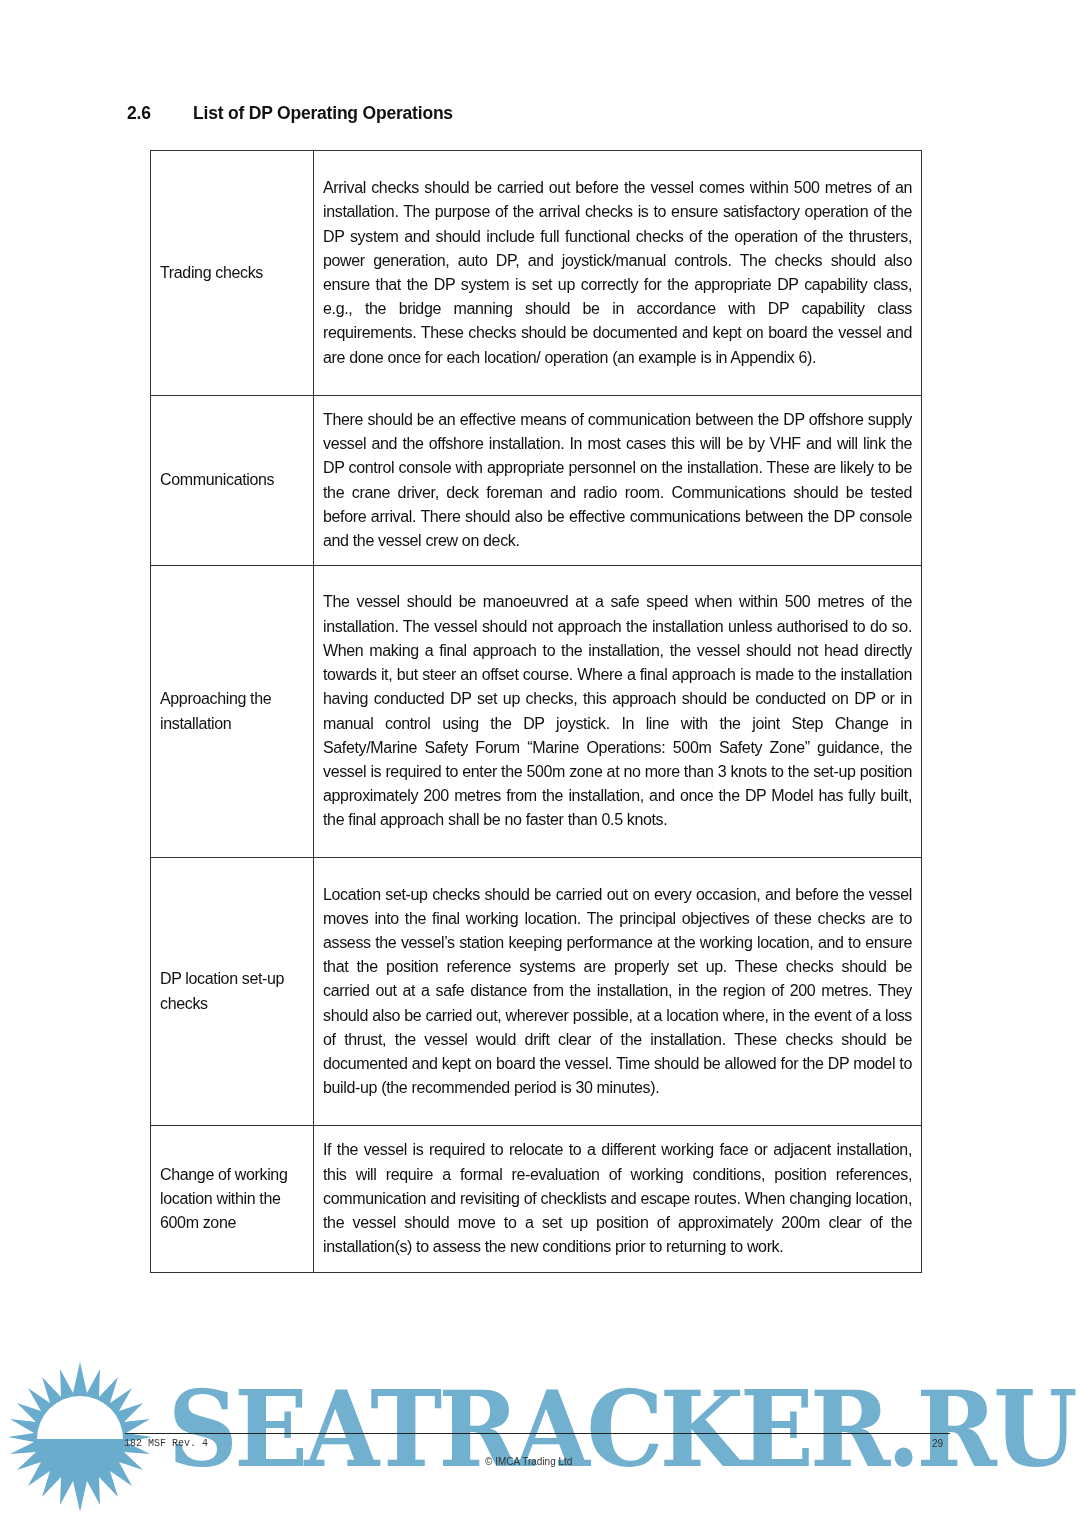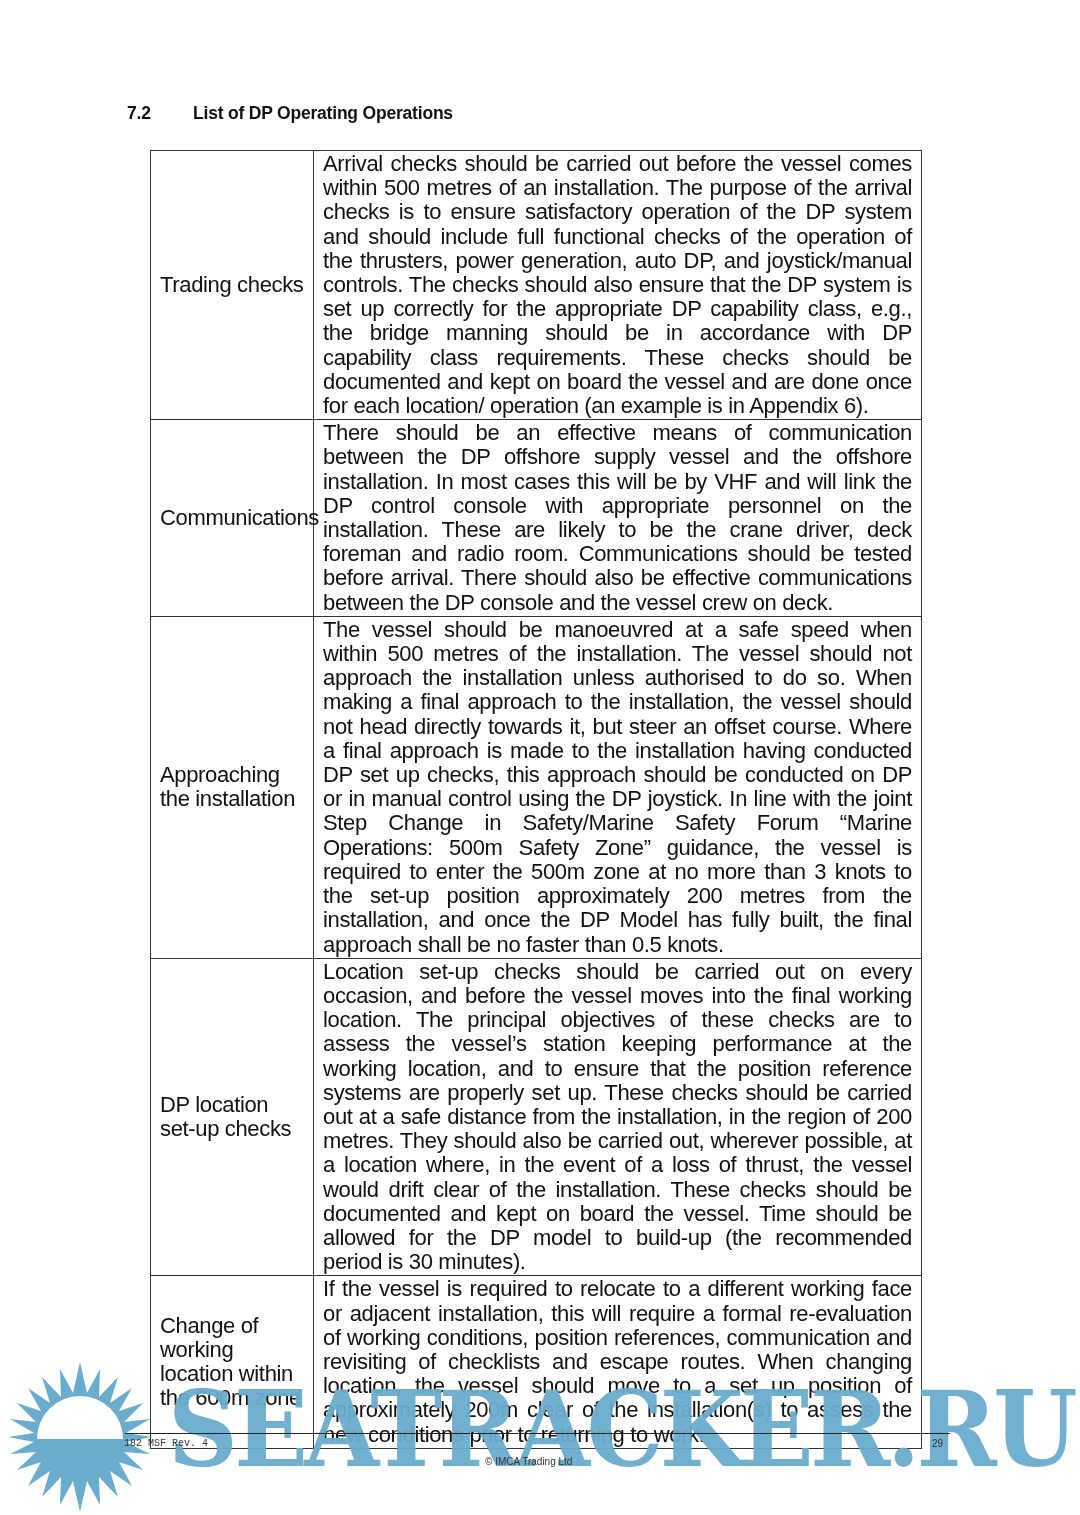--- a/index.html
+++ b/index.html
@@ -11,21 +11,21 @@
     position: absolute; left: 127px; top: 103px; font-weight: bold; font-size: 17.5px;
     font-family: "Liberation Sans", sans-serif; letter-spacing: -0.2px;
   }
   .heading .num { display: inline-block; width: 66px; }
   table.procs {
     position: absolute; left: 150px; top: 150px; width: 772px;
     border-collapse: collapse; table-layout: fixed;
   }
   table.procs td {
     border: 1.3px solid #333; vertical-align: middle;
-    font-size: 22px; line-height: 24.2px; padding: 0 9px;
+    font-size: 16px; line-height: 24.2px; padding: 0 9px;
     font-family: "Liberation Sans", sans-serif; letter-spacing: -0.35px;
   }
   table.procs td.label { width: 144px; text-align: left; }
   table.procs td.desc { text-align: justify; padding-top: 1px; padding-bottom: 1px; }
   .r1 td { height: 242px; }
   .r2 td { height: 167px; }
   .r3 td { height: 289px; }
   .r4 td { height: 265px; }
   .r5 td { height: 144px; }
   .footer-line { position: absolute; left: 125px; top: 1433px; width: 825px; height: 1px; background: #222; }
@@ -37,21 +37,21 @@
   .wm-text {
     position: absolute; left: 168px; top: 1378px; font-family: "DejaVu Serif", serif; font-weight: bold;
     font-size: 104px; letter-spacing: -4px; color: #6aaccd; line-height: 1; white-space: nowrap;
     transform: scaleX(0.93); transform-origin: left top; opacity: 0.95;
   }
 </style>
 </head>
 <body>
 
 <div class="heading">
-  <span class="num">7.2</span><span>List of DP Operating Operations</span>
+  <span class="num">2.6</span><span>List of DP Operating Operations</span>
 </div>
 
 <table class="procs">
   <tbody>
       <tr class="r1">
     <td class="label">Trading checks</td>
     <td class="desc">Arrival checks should be carried out before the vessel comes within 500 metres of an installation.  The purpose of the arrival checks is to ensure satisfactory operation of the DP system and should include full functional checks of the operation of the thrusters, power generation, auto DP, and joystick/manual controls.  The checks should also ensure that the DP system is set up correctly for the appropriate DP capability class, e.g., the bridge manning should be in accordance with DP capability class requirements.  These checks should be documented and kept on board the vessel and are done once for each location/ operation (an example is in Appendix 6).</td>
   </tr>
   <tr class="r2">
     <td class="label">Communications</td>

